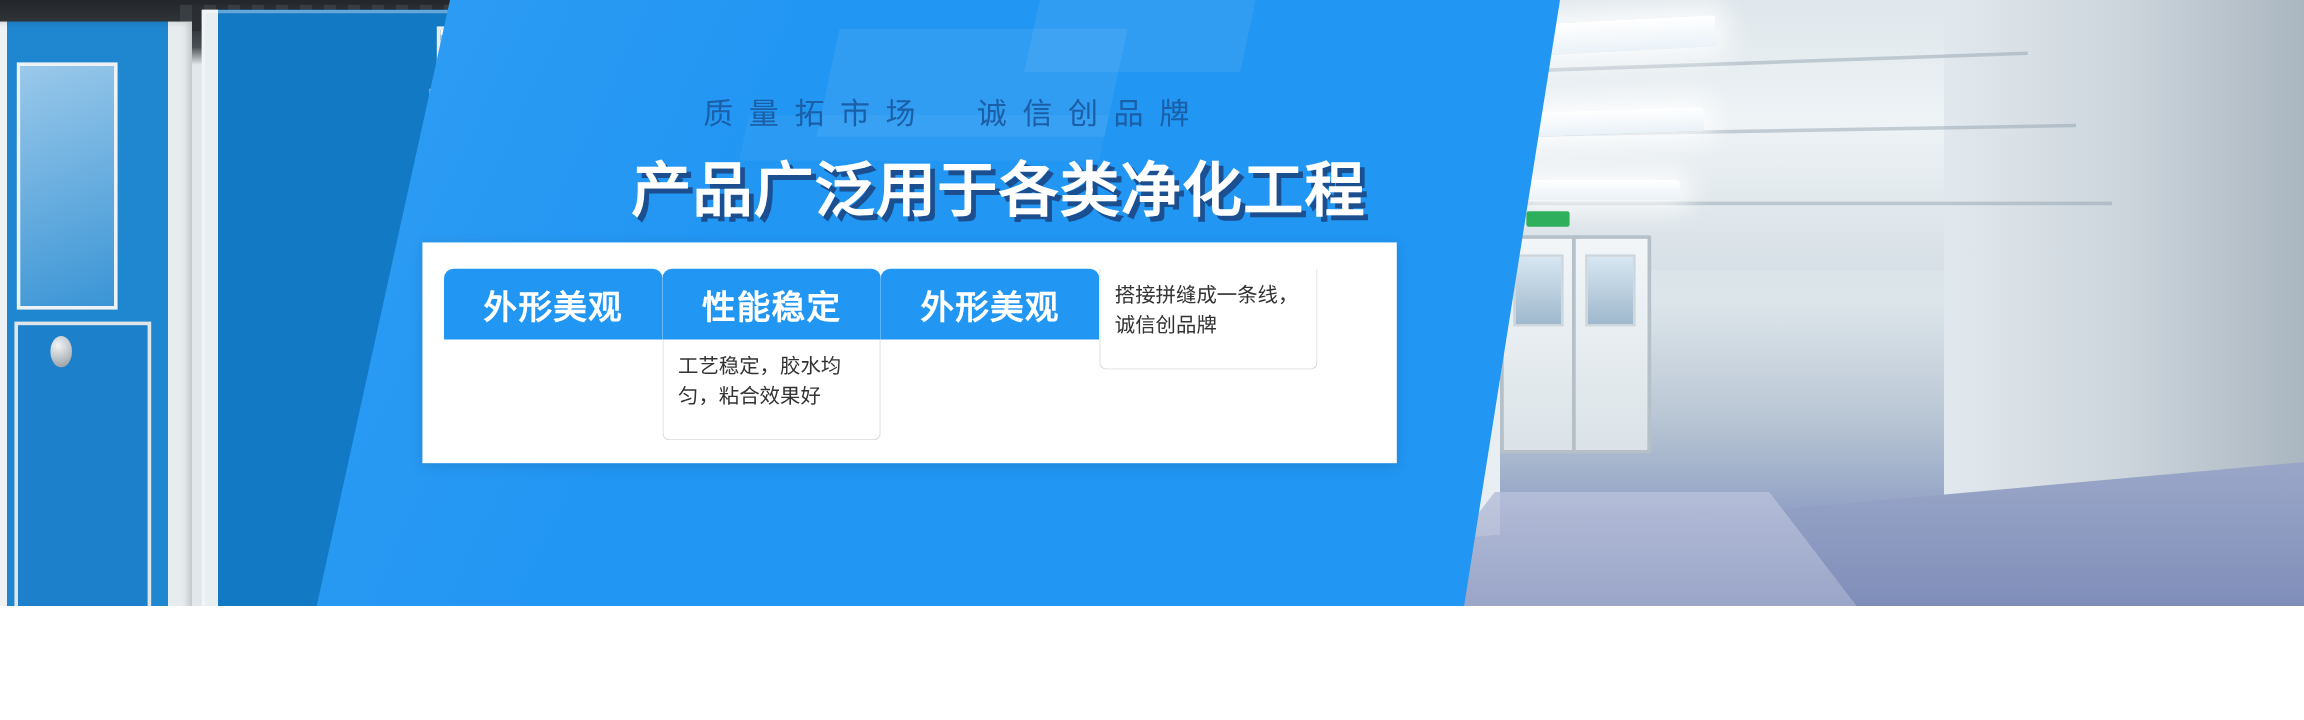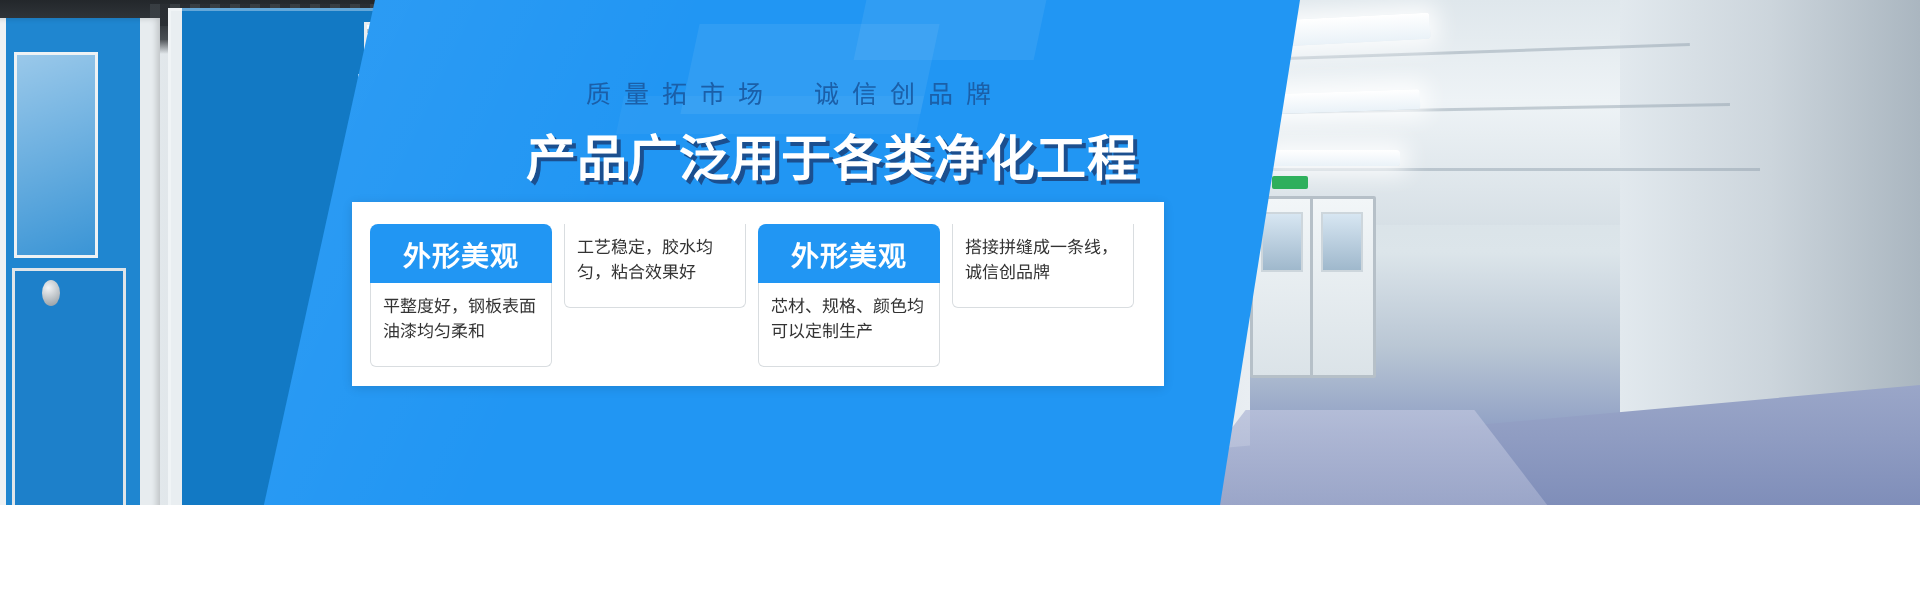--- a/index.html
+++ b/index.html
@@ -190,21 +190,20 @@
   
   .cards-panel{
     position:absolute;left:352px;top:202px;
     width:812px;height:184px;
     background:#ffffff;
     box-shadow:0 2px 10px rgba(0,0,0,.12);
     display:flex;
     align-items:flex-start;
     padding:22px 18px;
     box-sizing:border-box;
-    gap:12px;
   }
   .card{
     width:182px;
     box-sizing:border-box;
     background:#ffffff;
   }
   .card-head{
     background:#2196f3;
     border-radius:8px 8px 0 0;
     color:#fff;
@@ -296,30 +295,29 @@
   </div>
 
   <div class="tagline">质量拓市场　诚信创品牌</div>
 
   <div class="headline">产品广泛用于各类净化工程</div>
 
   <div class="cards-panel">
 
     <div class="card">
       <div class="card-head">外形美观</div>
-      <div class="card-body">平整度好，钢板表面油漆均匀柔和</div>
     </div>
 
     <div class="card">
+      <div class="card-head">性能稳定</div>
       <div class="card-body">工艺稳定，胶水均匀，粘合效果好</div>
     </div>
 
     <div class="card">
       <div class="card-head">外形美观</div>
-      <div class="card-body">芯材、规格、颜色均可以定制生产</div>
     </div>
 
     <div class="card">
       <div class="card-body">搭接拼缝成一条线，诚信创品牌</div>
     </div>
 
   </div>
 
 </div>
 

